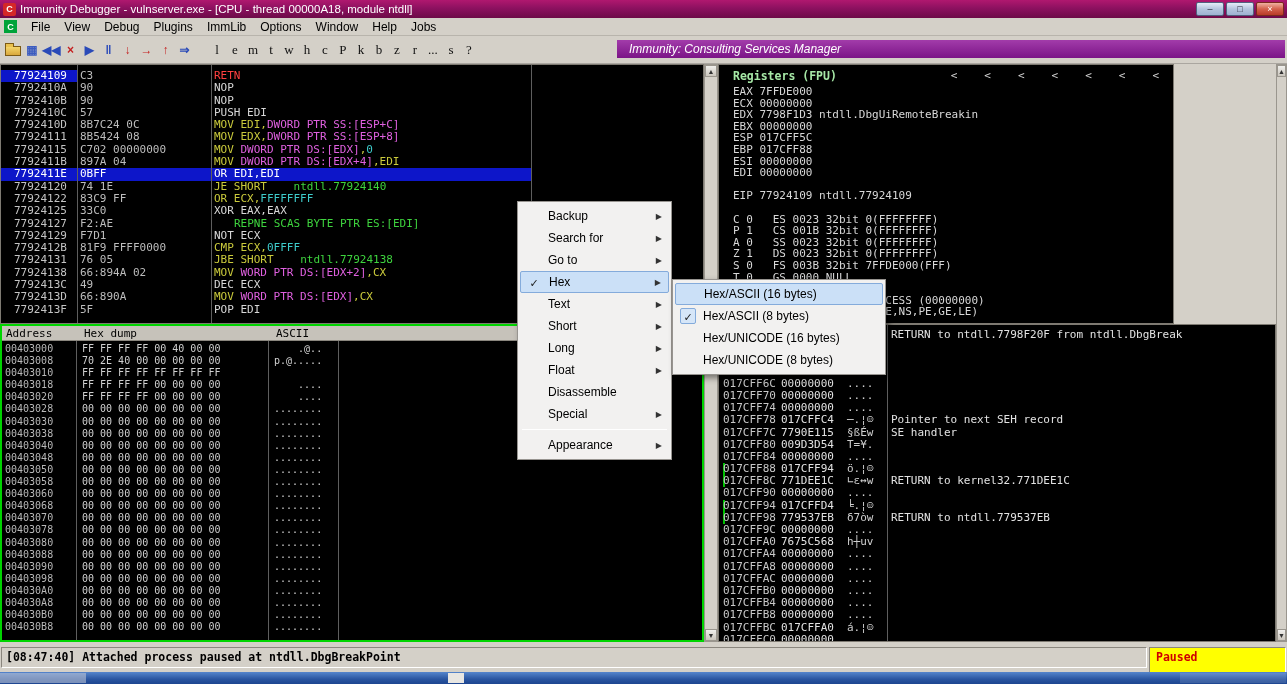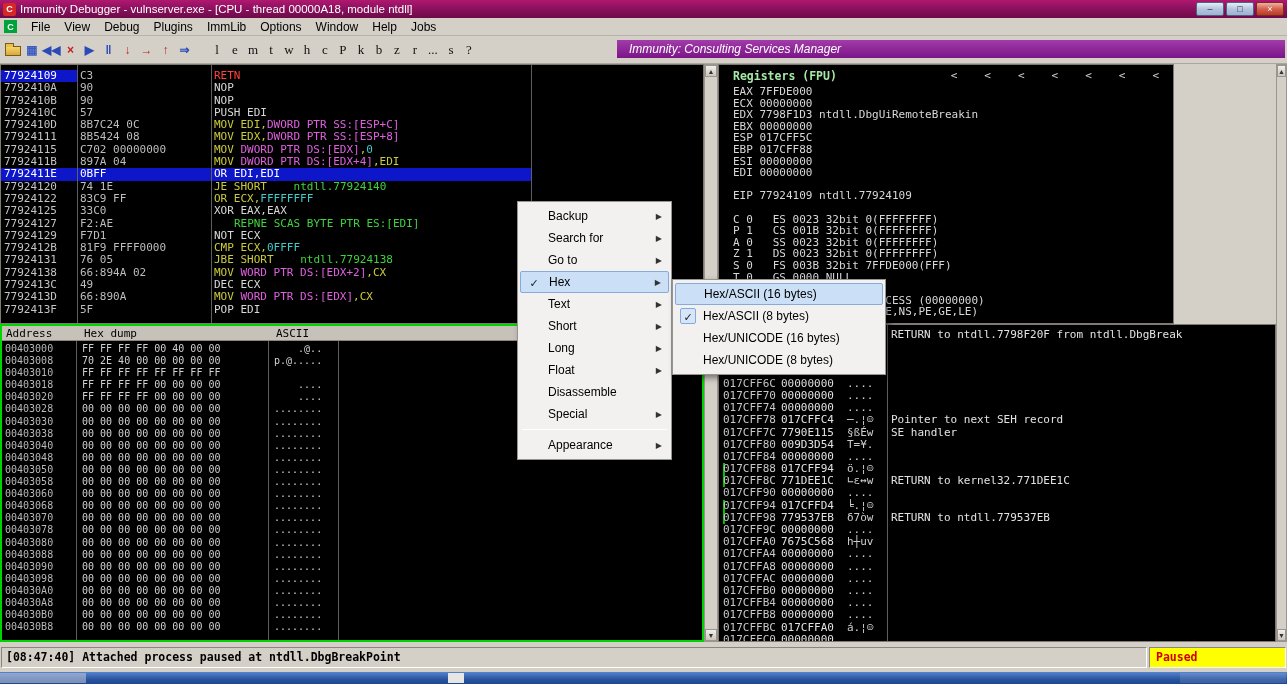--- a/index.html
+++ b/index.html
@@ -39,21 +39,21 @@
 .pane{position:absolute;background:#000;border:1px solid #7e7a72;overflow:hidden;}
 #disasm-pane{left:0;top:64px;width:704px;height:260px;}
 #registers-pane{left:718px;top:64px;width:456px;height:260px;padding-left:46px;}
 #hexdump-pane{left:0;top:324px;width:704px;height:318px;border:2px solid #00d400;}
 #stack-pane{left:718px;top:324px;width:558px;height:318px;}
 .vline{position:absolute;top:0;bottom:0;width:1px;background:#5e5e5e;}
 
 
 #disasm-rows{position:absolute;left:0;top:5px;width:530px;}
 .drow{height:12.3px;line-height:12.3px;font-family:"DejaVu Sans Mono",monospace;font-size:11px;white-space:pre;display:flex;}
-.daddr{width:76px;padding-left:3px;color:#c4c4c4;flex:none;}
+.daddr{width:76px;padding-left:13px;color:#c4c4c4;flex:none;}
 .dbytes{width:134px;padding-left:3px;color:#bdbdbd;flex:none;}
 .dtext{padding-left:3px;}
 .deip{background:#0d16c9;color:#fff;}
 .dsel{background:#0d16c9;}
 .dsel span{color:#fff !important;}
 .c-red{color:#ff4040;}.c-white{color:#d8d8d8;}.c-yel{color:#cbcb3c;}
 .c-mag{color:#e060e0;}.c-grn{color:#3ed43e;margin-left:20px;}.c-cyn{color:#3ecbcb;}
 
 
 #reg-header{position:absolute;left:14px;top:4px;color:#a6e8a6;font-family:"DejaVu Sans Mono",monospace;font-size:11.5px;font-weight:bold;}
@@ -98,21 +98,21 @@
 .mitem.sel{background:#cbe0f7;border:1px solid #84abdb;border-radius:2px;line-height:20px;}
 .mcheck{position:absolute;left:5px;top:3px;width:16px;height:16px;line-height:16px;text-align:center;font-size:11px;color:#1a1a1a;}
 .mcheck.boxed{background:#d6e6f8;border:1px solid #84abdb;border-radius:2px;}
 .marrow{position:absolute;right:7px;top:1px;font-size:8px;color:#333;}
 .msep{height:1px;background:#c5c2bd;border-bottom:1px solid #fff;margin:4px 2px;}
 
 
 #statusbar{position:absolute;left:0;top:644px;width:100%;height:28px;background:#d4d0c8;}
 #status-field{position:absolute;left:1px;top:3px;width:1146px;height:21px;border:1px solid;border-color:#8a867e #fff #fff #8a867e;
  padding:2px 4px;font-family:"DejaVu Sans Mono",monospace;font-size:11.5px;font-weight:bold;color:#000;white-space:nowrap;overflow:hidden;}
-#paused-field{position:absolute;left:1149px;top:3px;right:1px;height:21px;background:#ffff00;border:1px solid;
+#paused-field{position:absolute;left:1149px;top:3px;right:1px;height:38px;background:#ffff00;border:1px solid;
  border-color:#8a867e #fff #fff #8a867e;color:#cf0000;font-family:"DejaVu Sans Mono",monospace;font-weight:bold;font-size:11.5px;padding:2px 6px;}
 
 
 #taskbar{position:absolute;left:0;top:672px;width:100%;height:12px;background:linear-gradient(#5585cc,#2a55a0 60%,#1e4590);}
 .tb-frag{position:absolute;top:1px;height:10px;}
 </style>
 </head>
 <body>
 
 <div id="titlebar">

